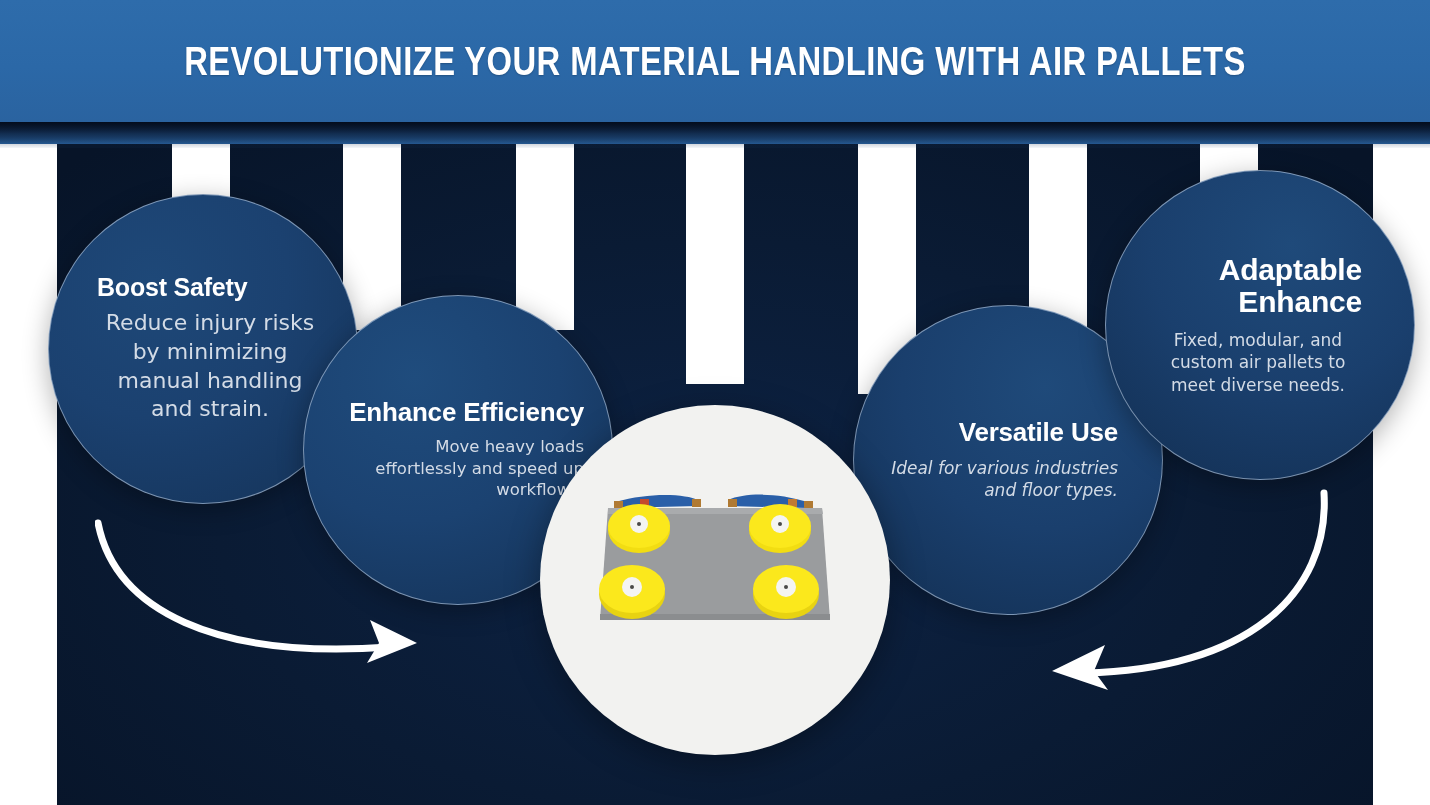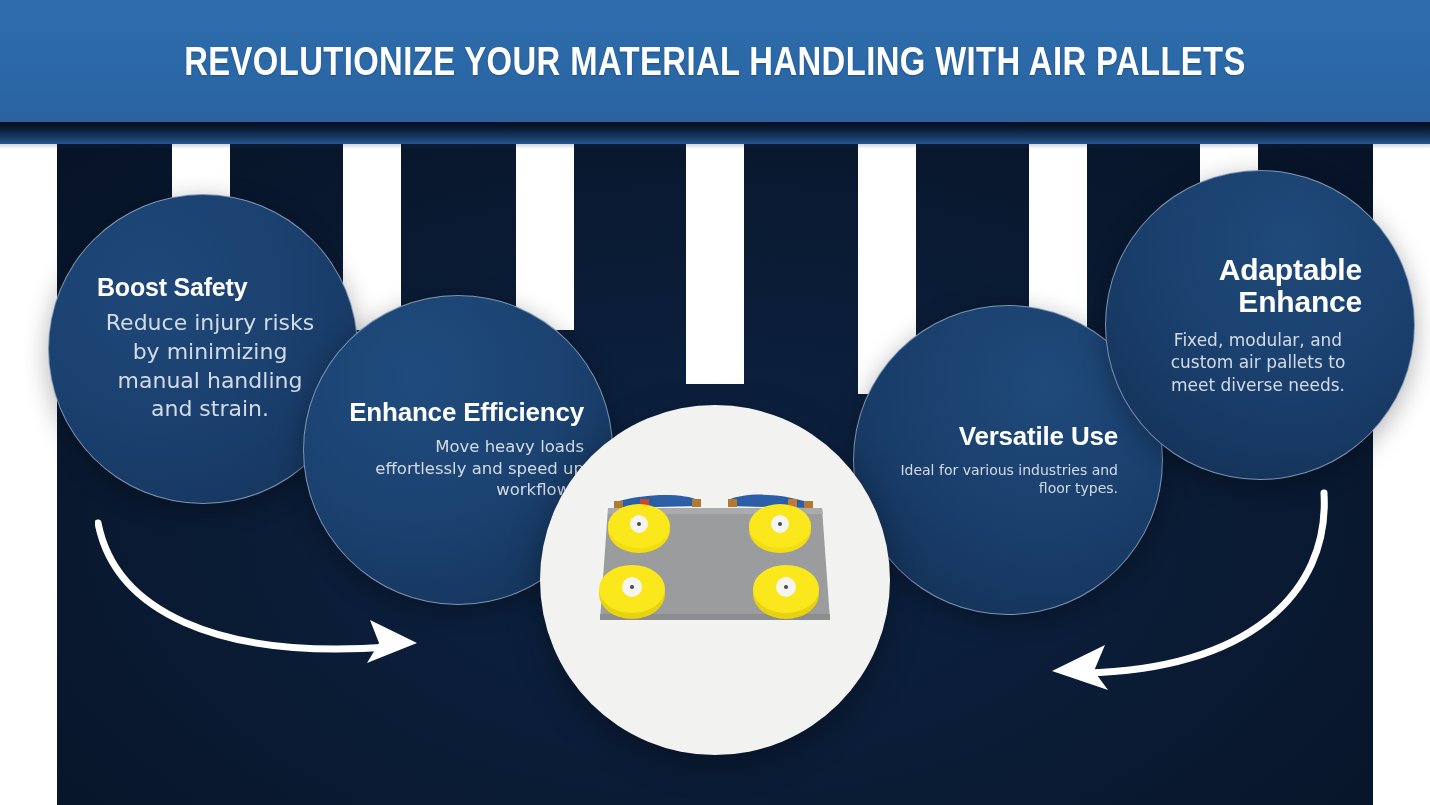--- a/index.html
+++ b/index.html
@@ -158,21 +158,21 @@
   
   #circle-versatile-use {
     left: 853px;
     top: 305px;
     width: 310px;
     height: 310px;
     background: radial-gradient(circle at 62% 26%, #1f4a7a 0%, #1a3f6d 48%, #122e51 100%);
   }
   #circle-versatile-use .circle-inner { padding: 0 44px 0 32px; text-align: right; }
   #circle-versatile-use .circle-title { font-size: 26px; margin-bottom: 11px; }
-  #circle-versatile-use .circle-body  { font-size: 14px; }
+  #circle-versatile-use .circle-body  { font-size: 17px; font-style: italic; }
 
   
   #circle-adaptable-designs {
     left: 1105px;
     top: 170px;
     width: 310px;
     height: 310px;
     background: radial-gradient(circle at 60% 24%, #1f4a7a 0%, #1a3f6d 48%, #122e51 100%);
   }
   #circle-adaptable-designs .circle-inner { padding: 0 52px 0 48px; text-align: center; }

